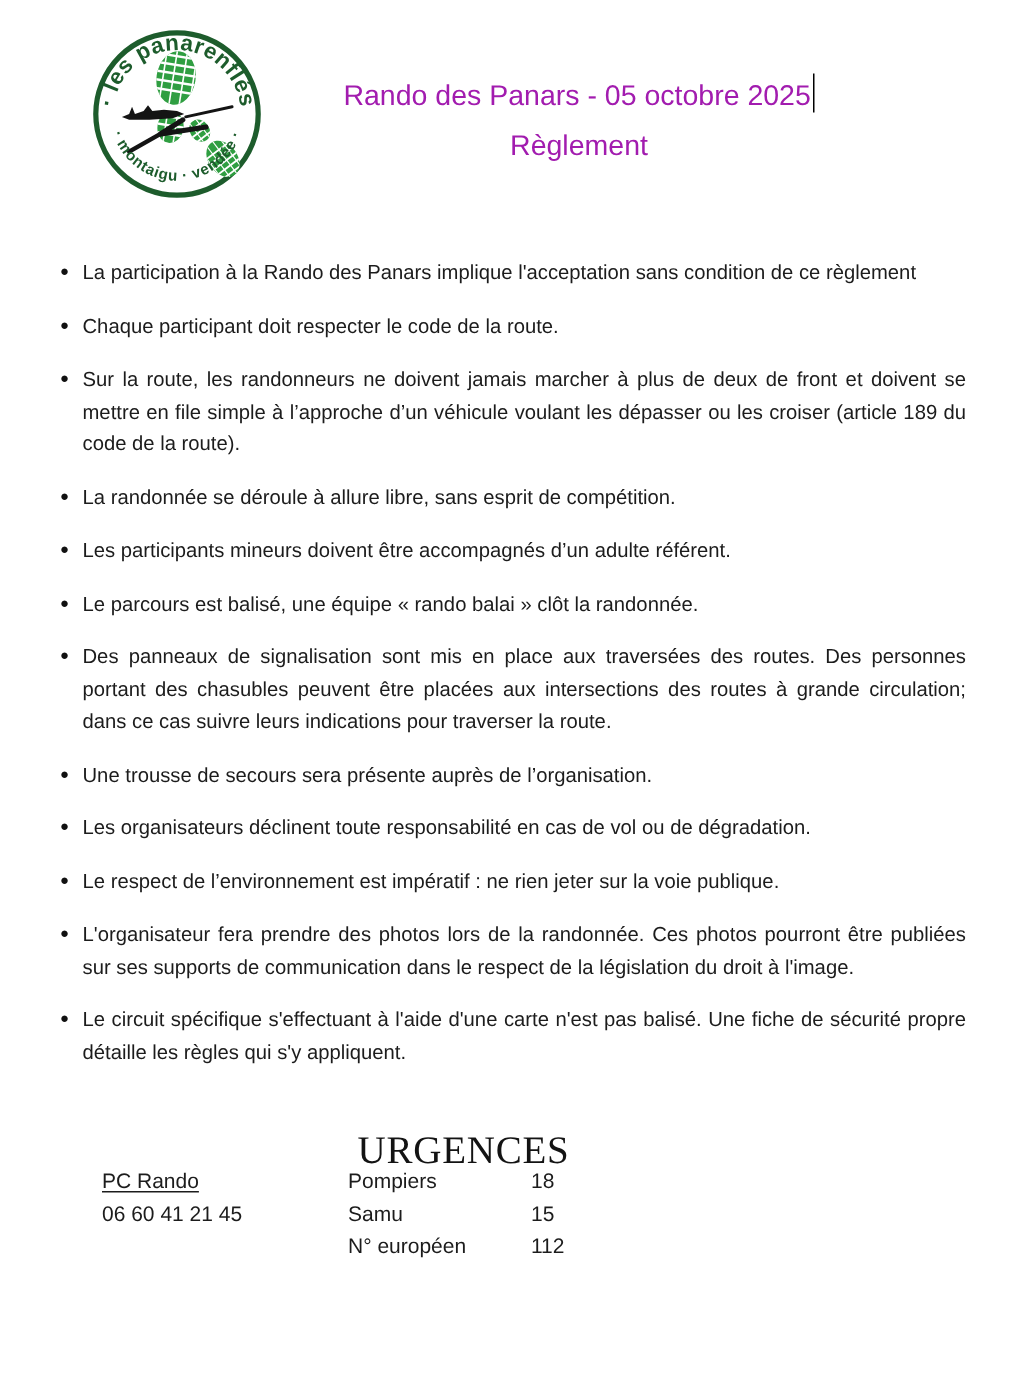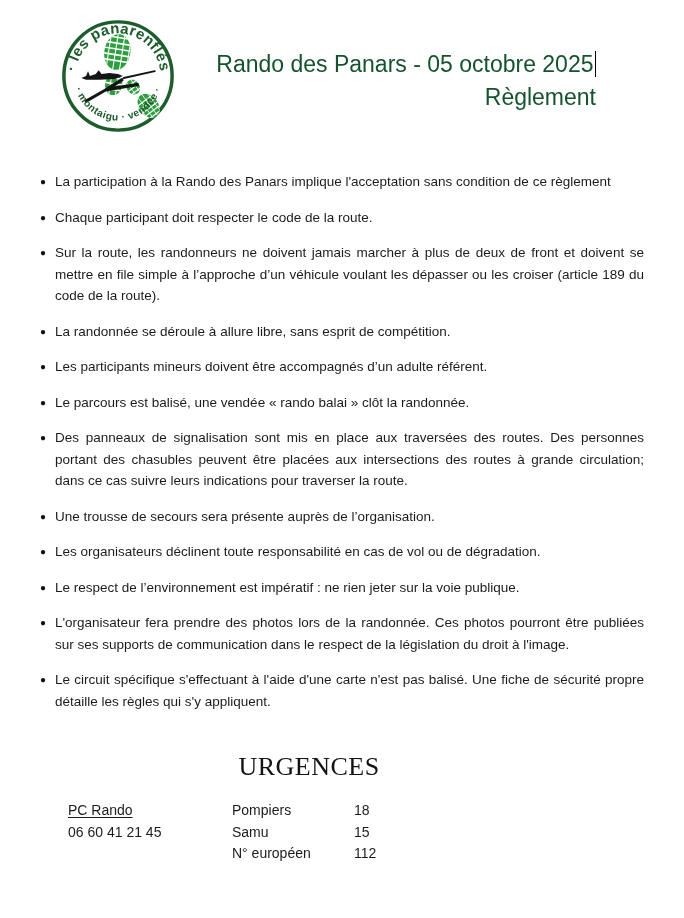--- a/index.html
+++ b/index.html
@@ -5,38 +5,38 @@
   html,body{margin:0;padding:0}
   body{
     width:684px;height:918px;overflow:hidden;background:#ffffff;
     font-family:"Liberation Sans","DejaVu Sans",sans-serif;color:#1c1c1c;
   }
   .page{box-sizing:border-box;width:684px;height:918px;padding:18px 40px 0 40px}
 
   
   .header{display:flex;align-items:flex-start}
   .logo{flex:0 0 auto;width:116px;height:116px;margin-left:20px}
-  .title-block{flex:1;text-align:right;padding:30px 48px 0 0;
-               font-size:23px;line-height:33px;color:#14532d}
+  .title-block{flex:1;text-align:center;padding:30px 48px 0 0;
+               font-size:19px;line-height:33px;color:#a21caf}
   .title-line{font-weight:400;margin:0;white-space:nowrap}
   .caret{display:inline-block;width:1.5px;height:26px;background:#000;
          vertical-align:-5px;margin-left:1px}
 
   
   .rules{list-style:none;margin:37px 0 0;padding:0;font-size:13.5px;line-height:21.5px}
   .rules li{display:flex;margin-bottom:14px}
   .rules .bullet{flex:0 0 15px;font-size:10px;line-height:21.5px;color:#111}
   .rules .rule-text{flex:1;text-align:justify}
 
   
   .urgences{margin-top:45px}
   .urgences-heading{font-family:"Liberation Serif","DejaVu Serif",serif;
     font-size:26px;line-height:20px;font-weight:400;letter-spacing:.5px;
     text-align:center;margin:0 66px 0 0;color:#131313}
-  .em-table{display:flex;margin-top:23px;padding-left:28px;font-size:14px;line-height:21.5px}
+  .em-table{display:flex;padding-left:28px;font-size:14px;line-height:21.5px}
   .em-col-pc{width:164px}
   .em-col-head{text-decoration:underline;text-underline-offset:2px}
   .em-row{display:flex}
   .em-name{width:122px}
 </style>
 </head>
 <body>
 
 <div class="page">
 
@@ -114,21 +114,21 @@
       <li>
       <span class="bullet">●</span>
       <span class="rule-text">La randonnée se déroule à allure libre, sans esprit de compétition.</span>
     </li>
       <li>
       <span class="bullet">●</span>
       <span class="rule-text">Les participants mineurs doivent être accompagnés d’un adulte référent.</span>
     </li>
       <li>
       <span class="bullet">●</span>
-      <span class="rule-text">Le parcours est balisé, une vendée « rando balai » clôt la randonnée.</span>
+      <span class="rule-text">Le parcours est balisé, une équipe « rando balai » clôt la randonnée.</span>
     </li>
       <li>
       <span class="bullet">●</span>
       <span class="rule-text">Des panneaux de signalisation sont mis en place aux traversées des routes. Des personnes portant des chasubles peuvent être placées aux intersections des routes à grande circulation; dans ce cas suivre leurs indications pour traverser la route.</span>
     </li>
       <li>
       <span class="bullet">●</span>
       <span class="rule-text">Une trousse de secours sera présente auprès de l’organisation.</span>
     </li>
       <li>

